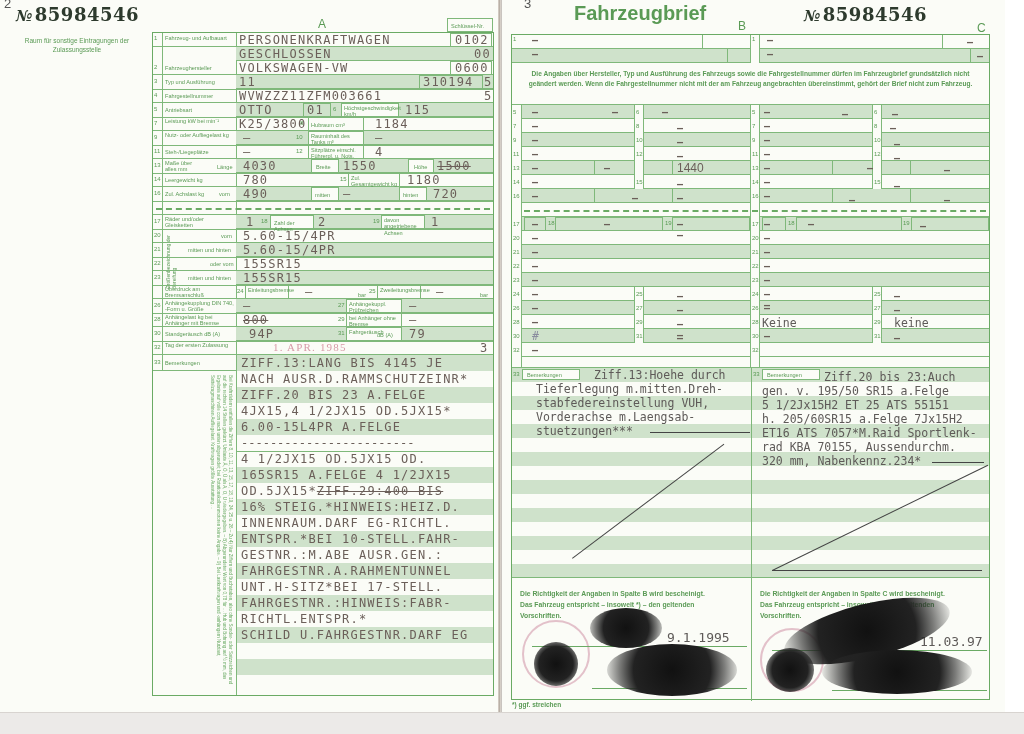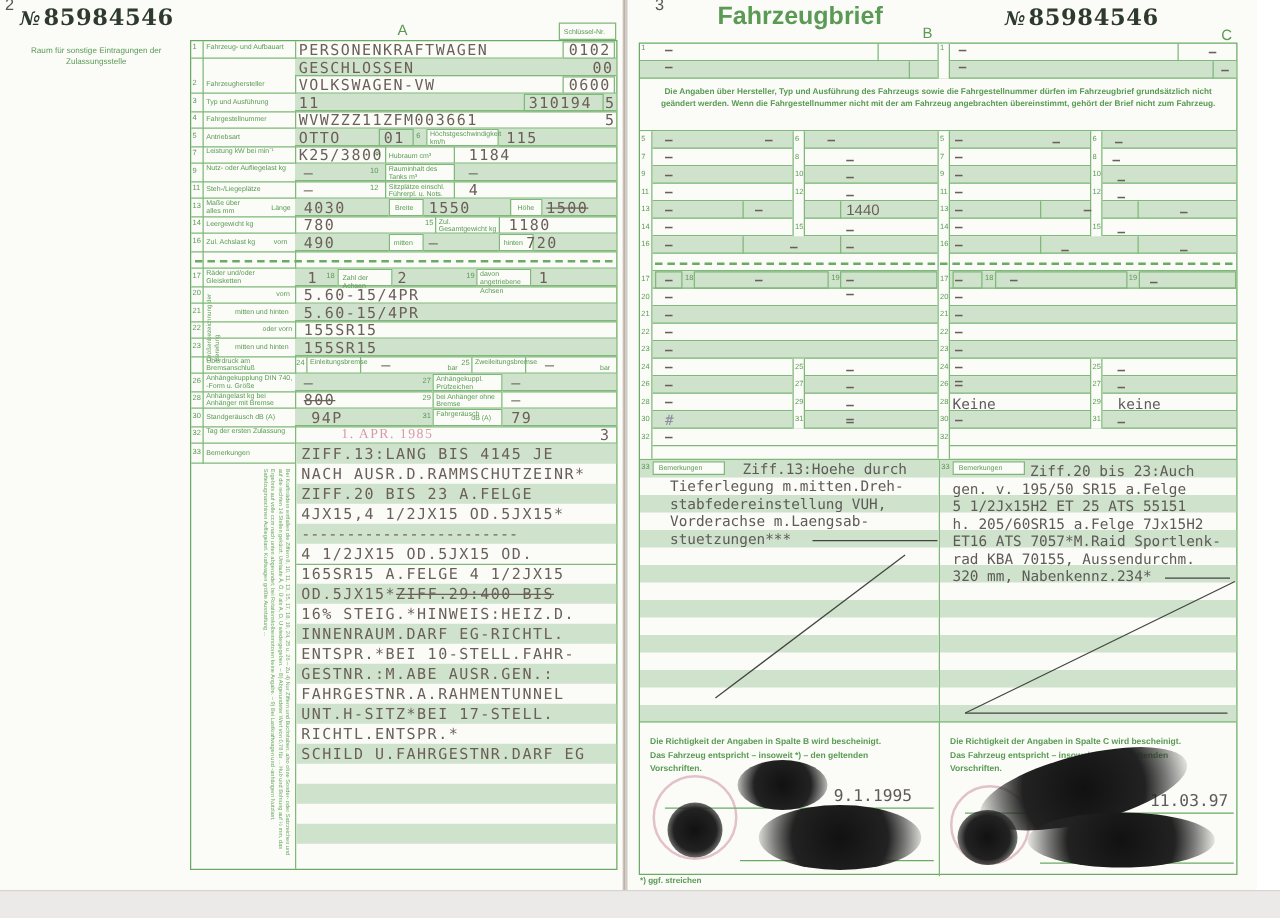--- a/index.html
+++ b/index.html
@@ -158,21 +158,21 @@
     <span class="lbl" style="left:12px;top:158px">Zul. Achslast kg</span>
     <span class="lbl" style="left:66px;top:158px">vorn</span>
     <span class="val" style="left:90px;top:154px">490</span>
     <div class="lblbox" style="left:158px;top:154px;width:28px;height:14px">
         <span class="lbl" style="left:3px;top:4px">mitten</span>
       </div>
     <span class="val" style="left:190px;top:154px">–</span>
     <div class="lblbox" style="left:246px;top:154px;width:28px;height:14px">
         <span class="lbl" style="left:3px;top:4px">hinten</span>
       </div>
-    <span class="val" style="left:268px;top:154px">720</span>
+    <span class="val" style="left:280px;top:154px">720</span>
 
     <div class="row" style="top:168px;height:14px"></div>
     <div class="dashed-row" style="top:175px"></div>
 
     <div class="row shade" style="top:182px;height:14px;left:83px"></div>
     <div style="position:absolute;left:0;right:0;top:196px;border-top:1px solid #7fb87a"></div>
     <span class="num" style="top:185px">17</span>
     <span class="lbl" style="left:12px;top:183px;width:68px">Räder und/oder Gleisketten</span>
     <span class="val" style="left:93px;top:182px">1</span>
     <span class="num" style="left:108px;top:185px">18</span>
@@ -279,30 +279,32 @@
       <div class="stripe shade" style="top:272px;height:16px"></div>
       <div class="stripe shade" style="top:304px;height:16px"></div>
       <div style="position:absolute;left:0;right:0;top:96px;border-top:1px solid #7fb87a"></div>
     </div>
 
     <div style="position:absolute;left:88px;top:322px;width:252px">
       <div class="val" style="position:relative;line-height:16px">ZIFF.13:LANG BIS 4145 JE</div>
       <div class="val" style="position:relative;line-height:16px">NACH AUSR.D.RAMMSCHUTZEINR*</div>
       <div class="val" style="position:relative;line-height:16px">ZIFF.20 BIS 23 A.FELGE</div>
       <div class="val" style="position:relative;line-height:16px">4JX15,4 1/2JX15 OD.5JX15*</div>
+      <div class="val" style="position:relative;line-height:16px">6.00-15L4PR A.FELGE</div>
       <div class="val" style="position:relative;line-height:16px;letter-spacing:0">------------------------</div>
       <div class="val" style="position:relative;line-height:16px">4 1/2JX15 OD.5JX15 OD.</div>
       <div class="val" style="position:relative;line-height:16px">165SR15 A.FELGE 4 1/2JX15</div>
       <div class="val" style="position:relative;line-height:16px"><span>OD.5JX15*</span><span class="strike">ZIFF.29:400 BIS</span></div>
       <div class="val" style="position:relative;line-height:16px">16% STEIG.*HINWEIS:HEIZ.D.</div>
       <div class="val" style="position:relative;line-height:16px">INNENRAUM.DARF EG-RICHTL.</div>
       <div class="val" style="position:relative;line-height:16px">ENTSPR.*BEI 10-STELL.FAHR-</div>
       <div class="val" style="position:relative;line-height:16px">GESTNR.:M.ABE AUSR.GEN.:</div>
       <div class="val" style="position:relative;line-height:16px">FAHRGESTNR.A.RAHMENTUNNEL</div>
       <div class="val" style="position:relative;line-height:16px">UNT.H-SITZ*BEI 17-STELL.</div>
+      <div class="val" style="position:relative;line-height:16px">FAHRGESTNR.:HINWEIS:FABR-</div>
       <div class="val" style="position:relative;line-height:16px">RICHTL.ENTSPR.*</div>
       <div class="val" style="position:relative;line-height:16px">SCHILD U.FAHRGESTNR.DARF EG</div>
     </div>
 
     <div style="position:absolute;left:0;top:338px;width:83px;bottom:0;overflow:hidden">
       <div class="fine" style="left:80px;top:4px;width:315px;height:78px">Bei Kraftrrädern entfallen die Ziffern 8, 10, 11, 13, 15, 17, 18, 19, 24, 25 u. 26 – Zu 4) Nur Ziffern und Buchstaben, also ohne Sonder- oder Satzzeichen und auf die rechten 14 Stellen gekürzt. Umlaute Ä, Ö, Ü als A, O, U wiedergegeben. – B) Abgerundeter Wert von 0,78 für ... Hub und Bohrung auf ½ mm, das Ergebnis auf volle ccm nach unten abgerundet; bei Rotationskolbenmotoren keine Angabe. – 9) Bei Lastkraftwagen und -anhängern Nutzlast, Sattelzugmaschinen Aufliegelast. Kraftwagen größte Ausstattung ...</div>
     </div>
   </div>
 </div>
 

